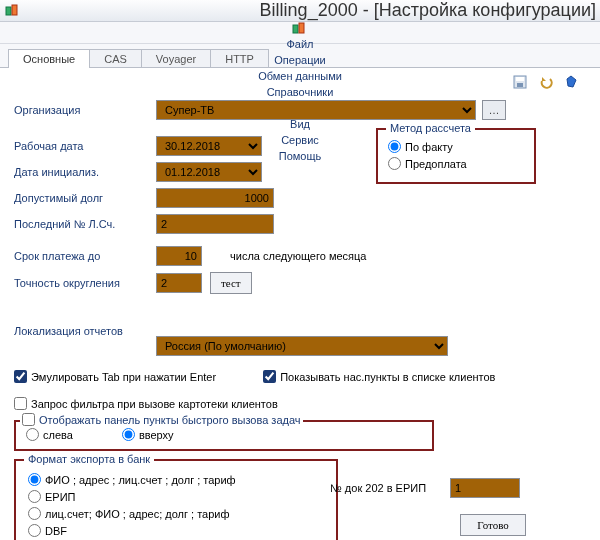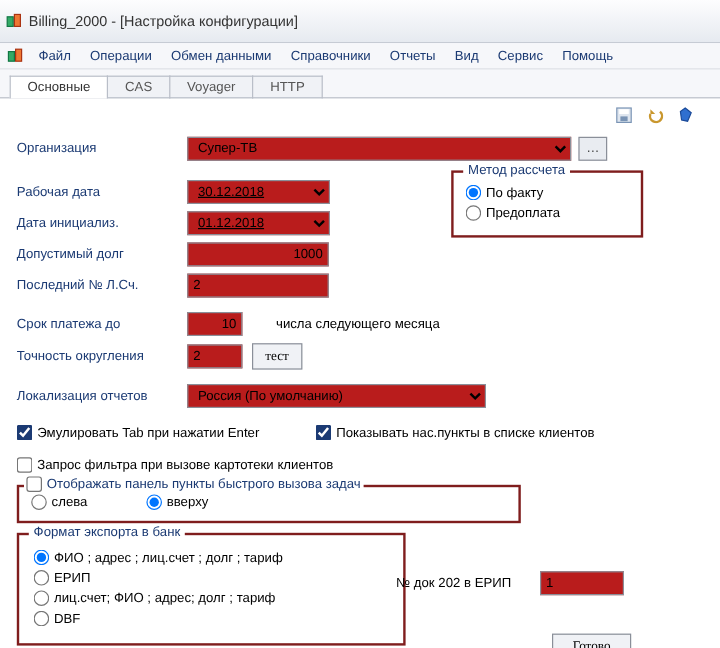--- a/index.html
+++ b/index.html
@@ -8,36 +8,38 @@
     font-family: Tahoma, Arial, sans-serif;
     font-size: 11px;
     background: #fff;
     color: #000;
     width: 600px;
     height: 540px;
     overflow: hidden;
   }
   .titlebar {
     background: linear-gradient(#fdfdfe, #e6eaf0);
-    height: 36px;
+    height: 22px;
     display: flex;
     align-items: center;
     padding: 0 4px;
     border-bottom: 1px solid #c6cbd4;
-    font-size: 12px;
+    font-size: 18px;
     color: #333;
+    justify-content: space-between;
   }
   .titlebar .icon { width:16px; height:16px; margin-right:4px; display:flex; align-items:center; justify-content:center; }
   .menubar {
     display: flex;
     align-items: center;
     height: 22px;
     padding: 0 4px;
     background: #f6f7fa;
     border-bottom: 1px solid #d8dbe2;
+    flex-direction: column;
   }
   .menubar .micon { width:18px; display:flex; align-items:center; justify-content:center; margin-right:2px; }
   .menubar .mitem { padding: 2px 8px; color:#1b3a73; cursor:default; }
   .tabs {
     display:flex;
     padding: 4px 8px 0 8px;
     background:#f6f7fa;
   }
   .tab {
     padding: 3px 14px;
@@ -62,35 +64,35 @@
     position:absolute;
     top:6px; right:20px;
     display:flex; gap:10px;
   }
   .tool-icn { width:16px; height:16px; display:flex; align-items:center; justify-content:center; cursor:pointer; }
   .row { display:flex; align-items:center; margin-bottom:6px; }
   .lbl { width:142px; color:#1b3a73; }
   select, input[type="text"] {
     font: 11px Tahoma, Arial, sans-serif;
     border:1px solid #8a8f99;
-    background:#b91c1c;
+    background:#a16207;
     height:20px;
     padding:1px 4px;
   }
   .org-select { width:320px; }
   .ellipsis-btn {
     width:24px; height:20px;
     border:1px solid #8a8f99;
     background:#e9ecf1;
     margin-left:6px;
     display:flex; align-items:center; justify-content:center;
     cursor:pointer;
     color:#444;
   }
-  .date-select { width:119px;text-decoration:underline; }
+  .date-select { width:106px; }
   .num-input { width:118px; text-align:right; padding-right:6px; }
   .num-input-left { width:118px; text-align:left; }
   .fieldset {
     border:2px solid #7f1d1d;
     padding:6px 10px 8px 10px;
     position:relative;
   }
   .fieldset .legend {
     position:absolute; top:-8px; left:8px;
     background:#fff; padding:0 4px;
@@ -107,35 +109,35 @@
   input[type="radio"], input[type="checkbox"] { margin:0 4px 0 0; }
   .small-input { width:46px; text-align:right; padding-right:4px; }
   .btn {
     border:1px solid #8a8f99;
     background:#f0f2f6;
     height:22px;
     padding:0 10px;
     cursor:pointer;
     font:11px Tahoma;
   }
-  .localize-select { width:249px; }
+  .localize-select { width:292px;margin-top:30px; }
   .panel-fieldset {
     margin-top:4px;
     padding:4px 10px 6px 10px;
   }
   .radio-inline { display:inline-flex; align-items:center; margin-right:46px; }
   .export-box {
     margin-top:8px;
     width:324px;
     padding:8px 12px 10px 12px;
   }
   .erip-area {
     position:absolute;
     left:330px;
-    top:394px;
+    top:410px;
   }
   .erip-area .row { margin-bottom:14px; }
   .done-btn {
     position:absolute;
     left:460px;
     top:446px;
     width:66px;
   }
   .check-blue { accent-color:#1b3a73; }
 </style>

